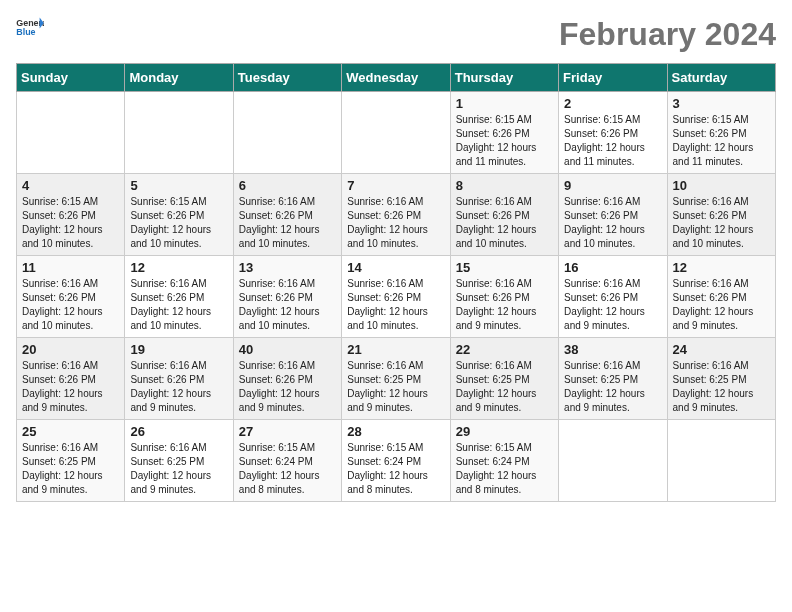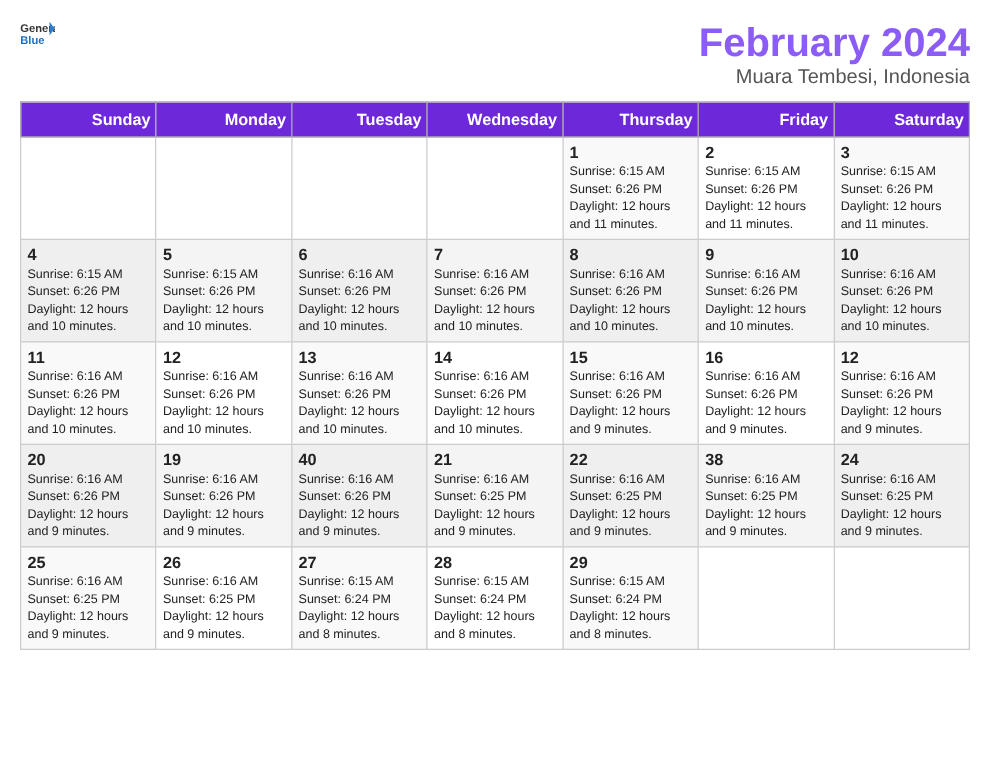--- a/index.html
+++ b/index.html
@@ -24,38 +24,38 @@
     .logo-icon {
       width: 28px;
       height: 22px;
     }
     .title-area {
       text-align: right;
     }
     .main-title {
       font-size: 32px;
       font-weight: bold;
-      color: #8b5cf6;
+      color: #737373;
     }
     .sub-title {
       font-size: 16px;
       color: #555;
     }
     table {
       width: 100%;
       border-collapse: collapse;
       table-layout: fixed;
     }
     th {
-      background-color: #6d28d9;
+      background-color: #0f766e;
       color: #fff;
       font-size: 13px;
       font-weight: bold;
       padding: 6px 4px;
-      text-align: right;
+      text-align: left;
       border: 1px solid #aaa;
     }
     td {
       border: 1px solid #ccc;
       vertical-align: top;
       padding: 4px 5px;
       font-size: 10.5px;
       color: #222;
       background: #fff;
       height: 80px;
@@ -89,21 +89,20 @@
 <div class="header-area">
   <div class="logo">
     <svg class="logo-icon" viewBox="0 0 40 32" xmlns="http://www.w3.org/2000/svg">
       <text x="0" y="14" font-size="13" font-weight="bold" fill="#333">General</text>
       <text x="0" y="28" font-size="13" font-weight="bold" fill="#1a6fbe">Blue</text>
       <polygon points="34,2 40,10 34,18" fill="#2d7dd2"></polygon>
     </svg>
   </div>
   <div class="title-area">
     <div class="main-title">February 2024</div>
-    <div class="sub-title">Muara Tembesi, Indonesia</div>
   </div>
 </div>
 
 <table>
   <thead>
     <tr id="header-row">
     <th>Sunday</th>
         <th>Monday</th>
         <th>Tuesday</th>
         <th>Wednesday</th>

